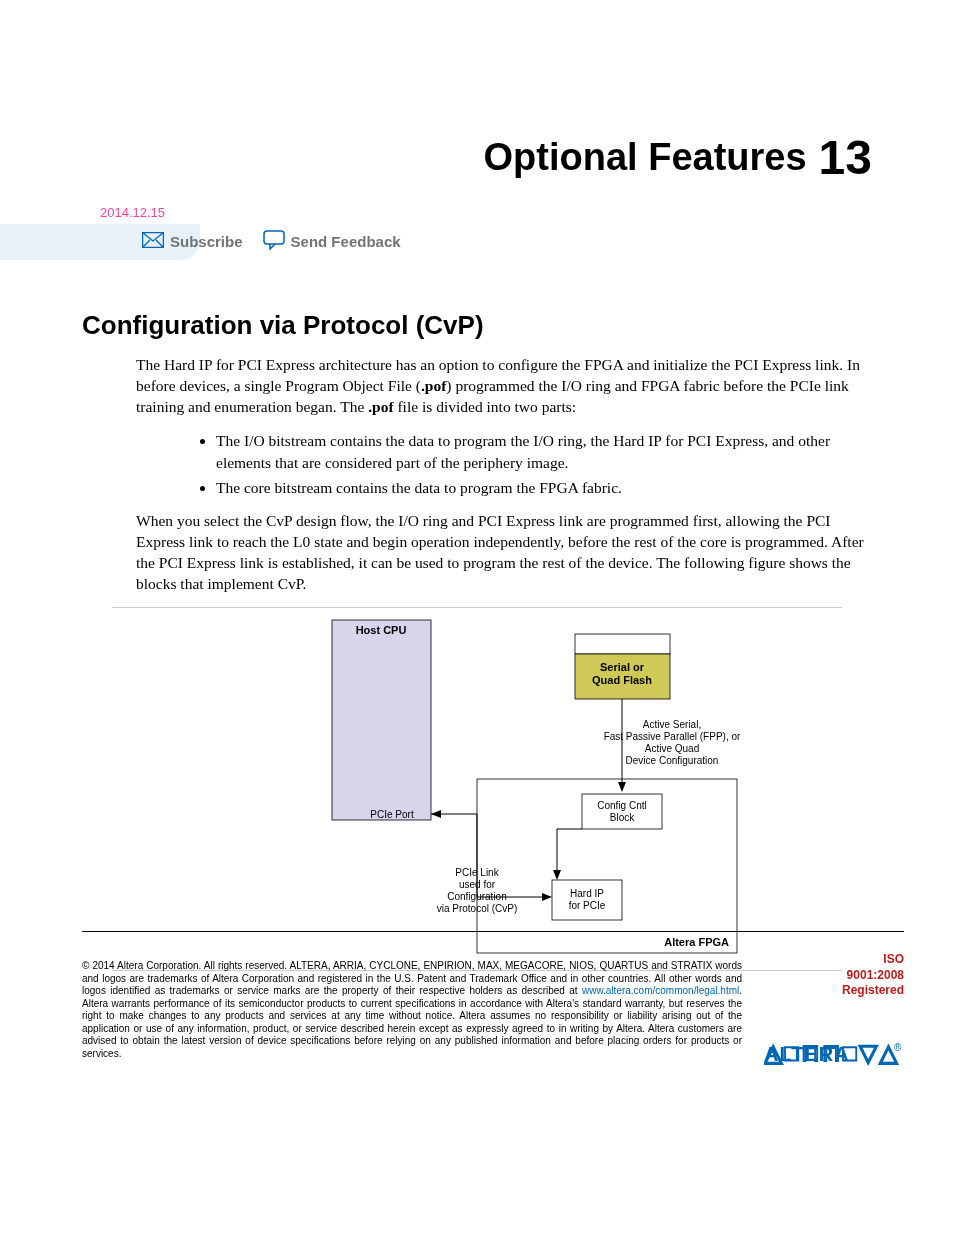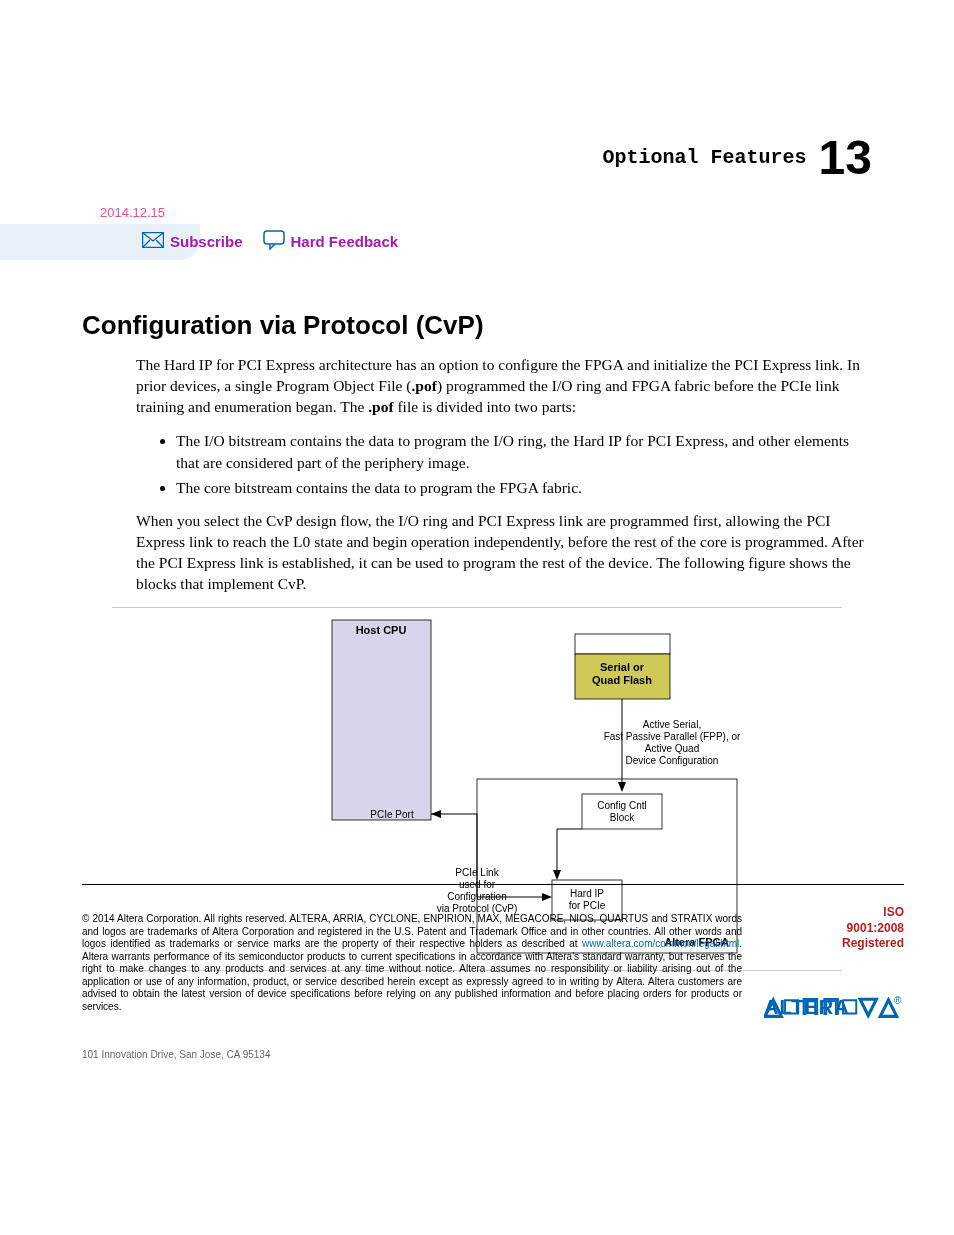--- a/index.html
+++ b/index.html
@@ -15,23 +15,23 @@
     position: relative;
     min-height: 1100px;
     box-sizing: border-box;
   }
   .title-row {
     text-align: right;
     margin-top: 70px;
     margin-bottom: 20px;
   }
   .title-text {
-    font-family: Liberation Mono, monospace;
-    font-weight: 700;
-    font-size: 20px;
+    font-family: Liberation Sans, sans-serif;
+    font-weight: 700;
+    font-size: 38px;
     display: inline-block;
     vertical-align: middle;
   }
   .title-number {
     font-family: "Myriad Pro", Arial, sans-serif;
     font-weight: 800;
     font-size: 48px;
     display: inline-block;
     vertical-align: middle;
     margin-left: 8px;
@@ -60,21 +60,21 @@
   .banner-links {
     position: relative;
     padding-left: 60px;
     padding-top: 6px;
     display: flex;
     align-items: center;
     gap: 20px;
     font-family: "Myriad Pro", Arial, sans-serif;
   }
   .link {
-    color: #a21caf;
+    color: #737373;
     font-weight: 600;
     font-size: 15px;
     text-decoration: none;
     cursor: pointer;
     display: inline-flex;
     align-items: center;
     gap: 6px;
   }
   .h1 {
     font-family: "Myriad Pro", Arial, sans-serif;
@@ -86,21 +86,21 @@
     font-size: 15.5px;
     line-height: 1.35;
     margin: 0 0 12px 54px;
   }
   ul.body-ul {
     margin: 0 0 12px 74px;
     padding: 0 0 0 20px;
     font-size: 15.5px;
     line-height: 1.45;
   }
-  ul.body-ul li { margin-bottom: 2px; }
+  ul.body-ul li { margin-bottom: 2px; margin-left: 40px; }
   .fig-caption {
     font-family: "Myriad Pro", Arial, sans-serif;
     font-weight: 700;
     font-size: 15px;
     margin: 18px 0 6px 30px;
   }
   .fig-rule {
     border: none;
     border-top: 1px solid #ccc;
     margin: 6px 30px;
@@ -174,29 +174,29 @@
         </span>
         <span>Subscribe</span>
       </a>
       <a class="link">
         <span>
           <svg width="22" height="20" viewBox="0 0 22 20">
               <rect x="1" y="1" width="20" height="13" rx="3" fill="none" stroke="#0066b3" stroke-width="1.5"></rect>
               <path d="M7 14 L7 19 L12 14" fill="none" stroke="#0066b3" stroke-width="1.5"></path>
             </svg>
         </span>
-        <span>Hard Feedback</span>
+        <span>Send Feedback</span>
       </a>
     </div>
   </div>
 
   <h2 class="h1">Configuration via Protocol (CvP)</h2>
 
   <p class="body-p">
-    <span>The Hard IP for PCI Express architecture has an option to configure the FPGA and initialize the PCI Express link. In prior devices, a single Program Object File (</span><span class="bold">.pof</span><span>) programmed the I/O ring and FPGA fabric before the PCIe link training and enumeration began. The </span><span class="bold">.pof</span><span> file is divided into two parts:</span>
+    <span>The Hard IP for PCI Express architecture has an option to configure the FPGA and initialize the PCI Express link. In before devices, a single Program Object File (</span><span class="bold">.pof</span><span>) programmed the I/O ring and FPGA fabric before the PCIe link training and enumeration began. The </span><span class="bold">.pof</span><span> file is divided into two parts:</span>
   </p>
 
   <ul class="body-ul">
     <li>The I/O bitstream contains the data to program the I/O ring, the Hard IP for PCI Express, and other elements that are considered part of the periphery image.</li>
     <li>The core bitstream contains the data to program the FPGA fabric.</li>
   </ul>
 
   <p class="body-p">When you select the CvP design flow, the I/O ring and PCI Express link are programmed first, allowing the PCI Express link to reach the L0 state and begin operation independently, before the rest of the core is programmed. After the PCI Express link is established, it can be used to program the rest of the device. The following figure shows the blocks that implement CvP.</p>
 
   <hr class="fig-rule">
@@ -262,16 +262,15 @@
         <div>Registered</div>
       </div>
       <div class="altera-logo">
         <svg width="140" height="30" viewBox="0 0 140 30">
           <text x="0" y="22" font-family="Arial" font-size="24" font-weight="700" fill="none" stroke="#0066b3" stroke-width="1" letter-spacing="2">△□⊓⊓□▽△</text>
           <text x="0" y="22" font-family="Arial Black, Arial" font-size="20" font-weight="900" fill="#0066b3" letter-spacing="1">ALTERA</text>
           <text x="130" y="12" font-size="10" fill="#0066b3">®</text>
         </svg>
       </div>
     </div>
-    <div class="addr">101 Innovation Drive, San Jose, CA 95134</div>
   </div>
 
 </div>
 
 </body></html>

